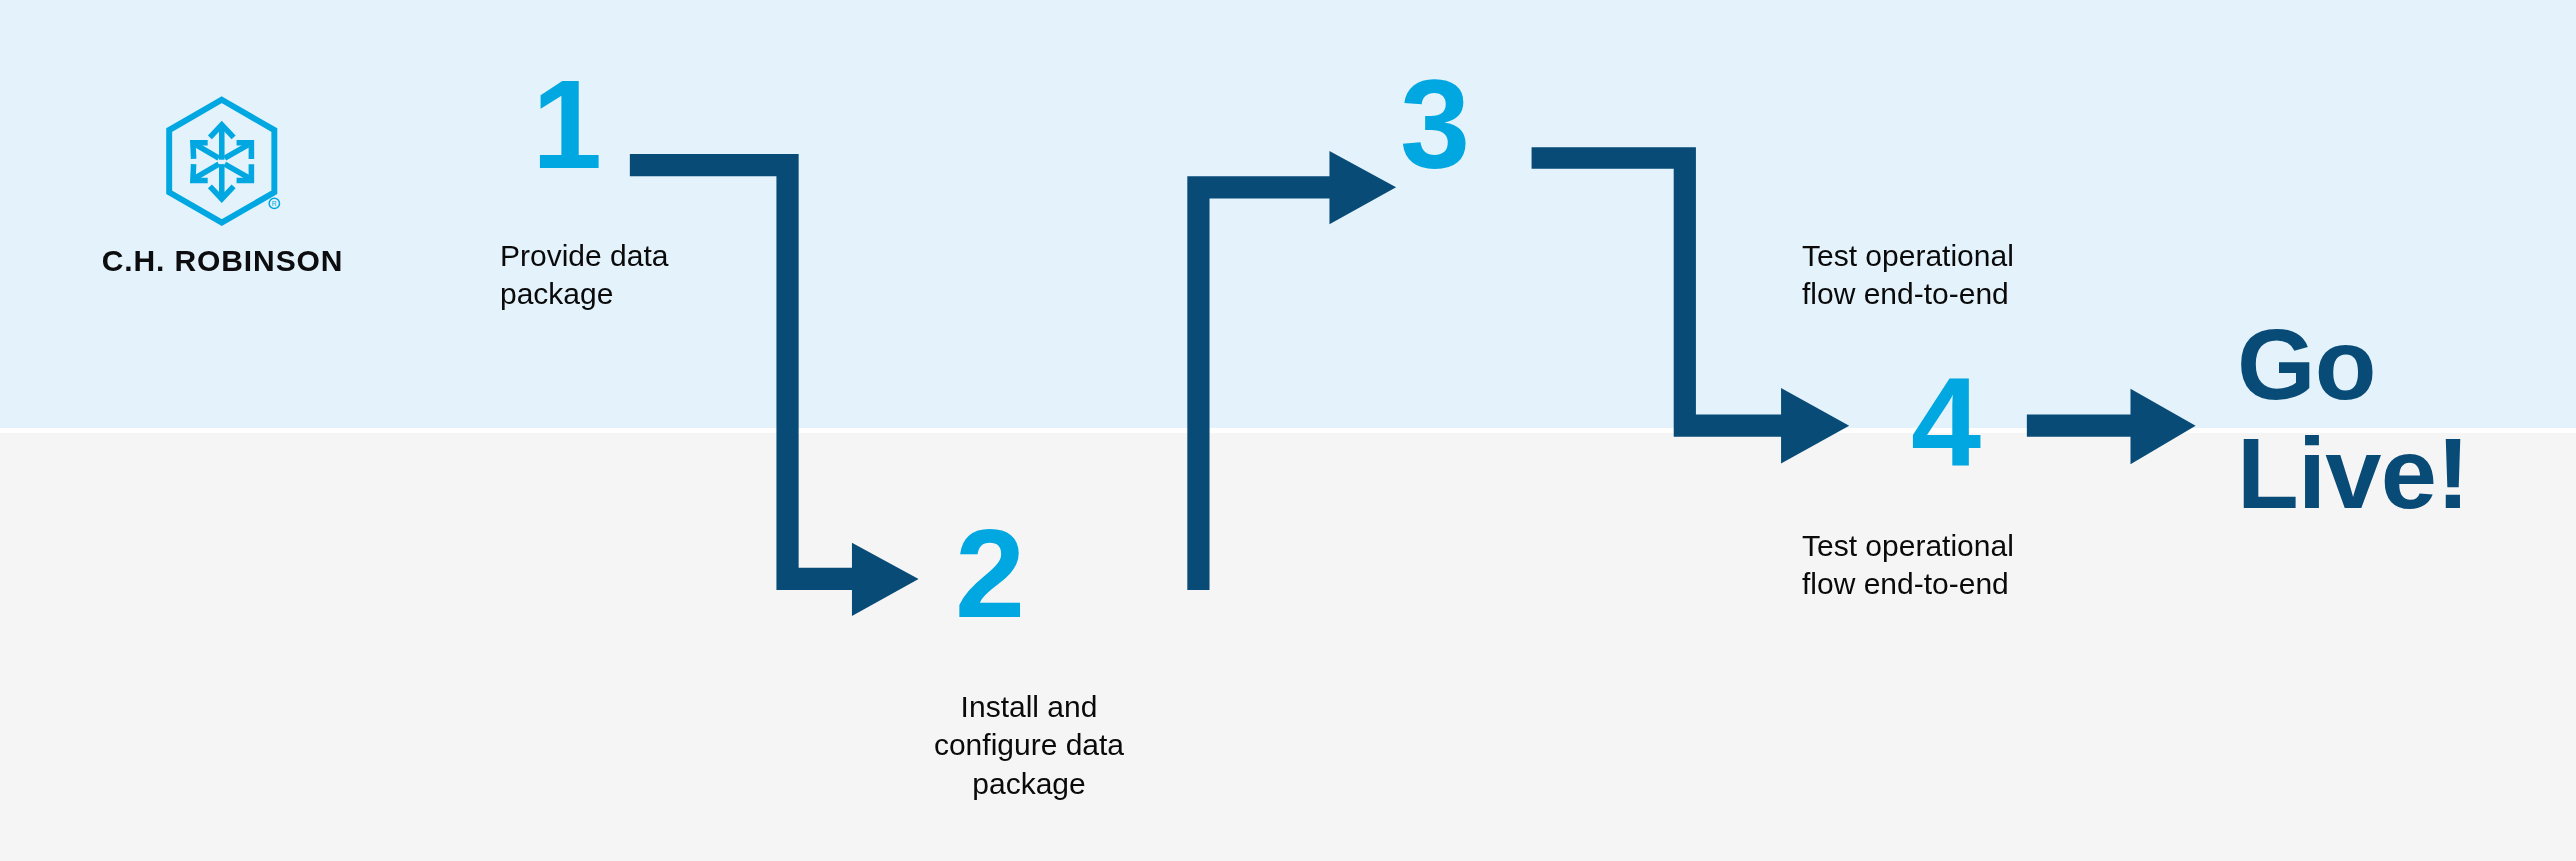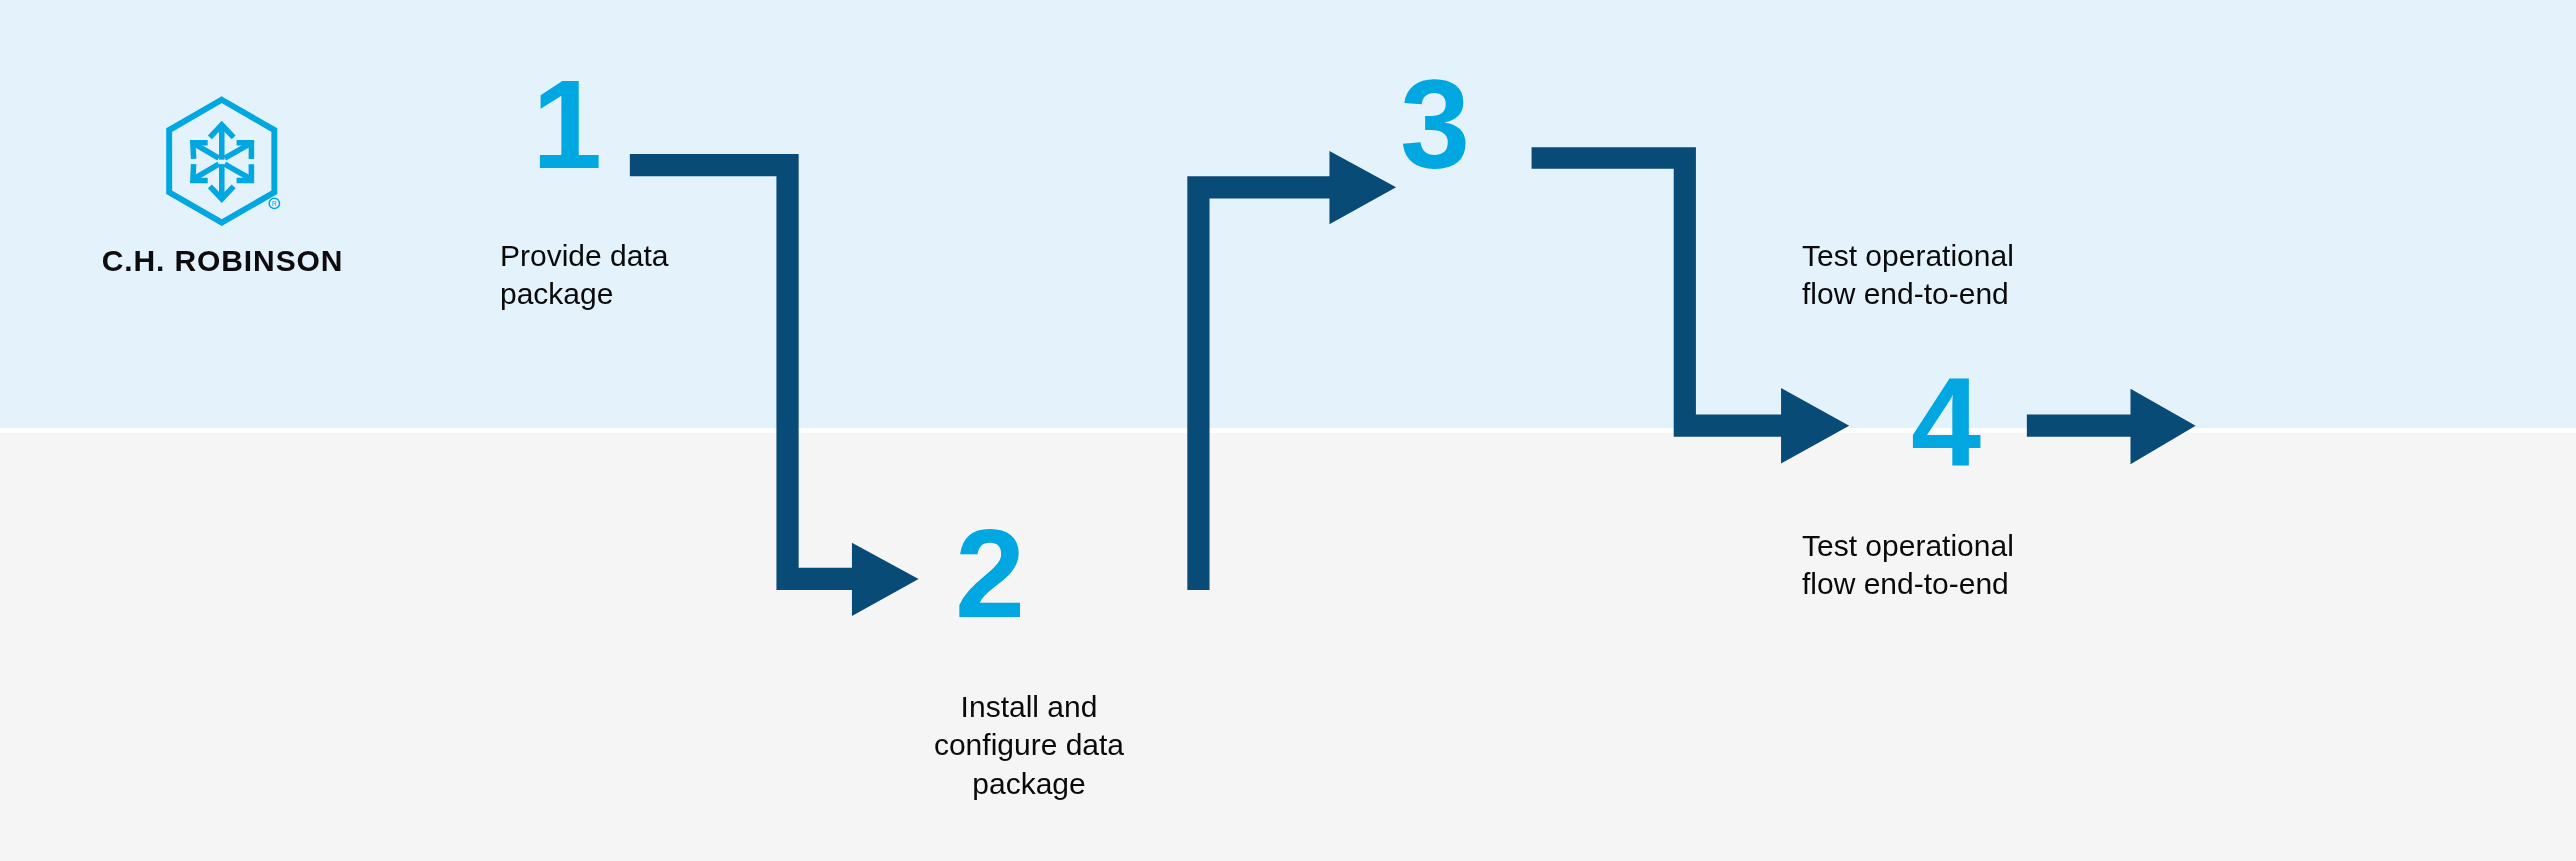--- a/index.html
+++ b/index.html
@@ -180,15 +180,16 @@
   <div class="step-num n1">1</div>
   <div class="step-num n2">2</div>
   <div class="step-num n3">3</div>
   <div class="step-num n4">4</div>
 
   <div class="step-caption cap1">Provide data<br>package</div>
   <div class="step-caption cap2">Install and<br>configure data<br>package</div>
   <div class="step-caption cap4top">Test operational<br>flow end-to-end</div>
   <div class="step-caption cap4bot">Test operational<br>flow end-to-end</div>
 
+  <div class="go-live">Go<br>Live!</div>
 
 </div>
 
 
 </body></html>

